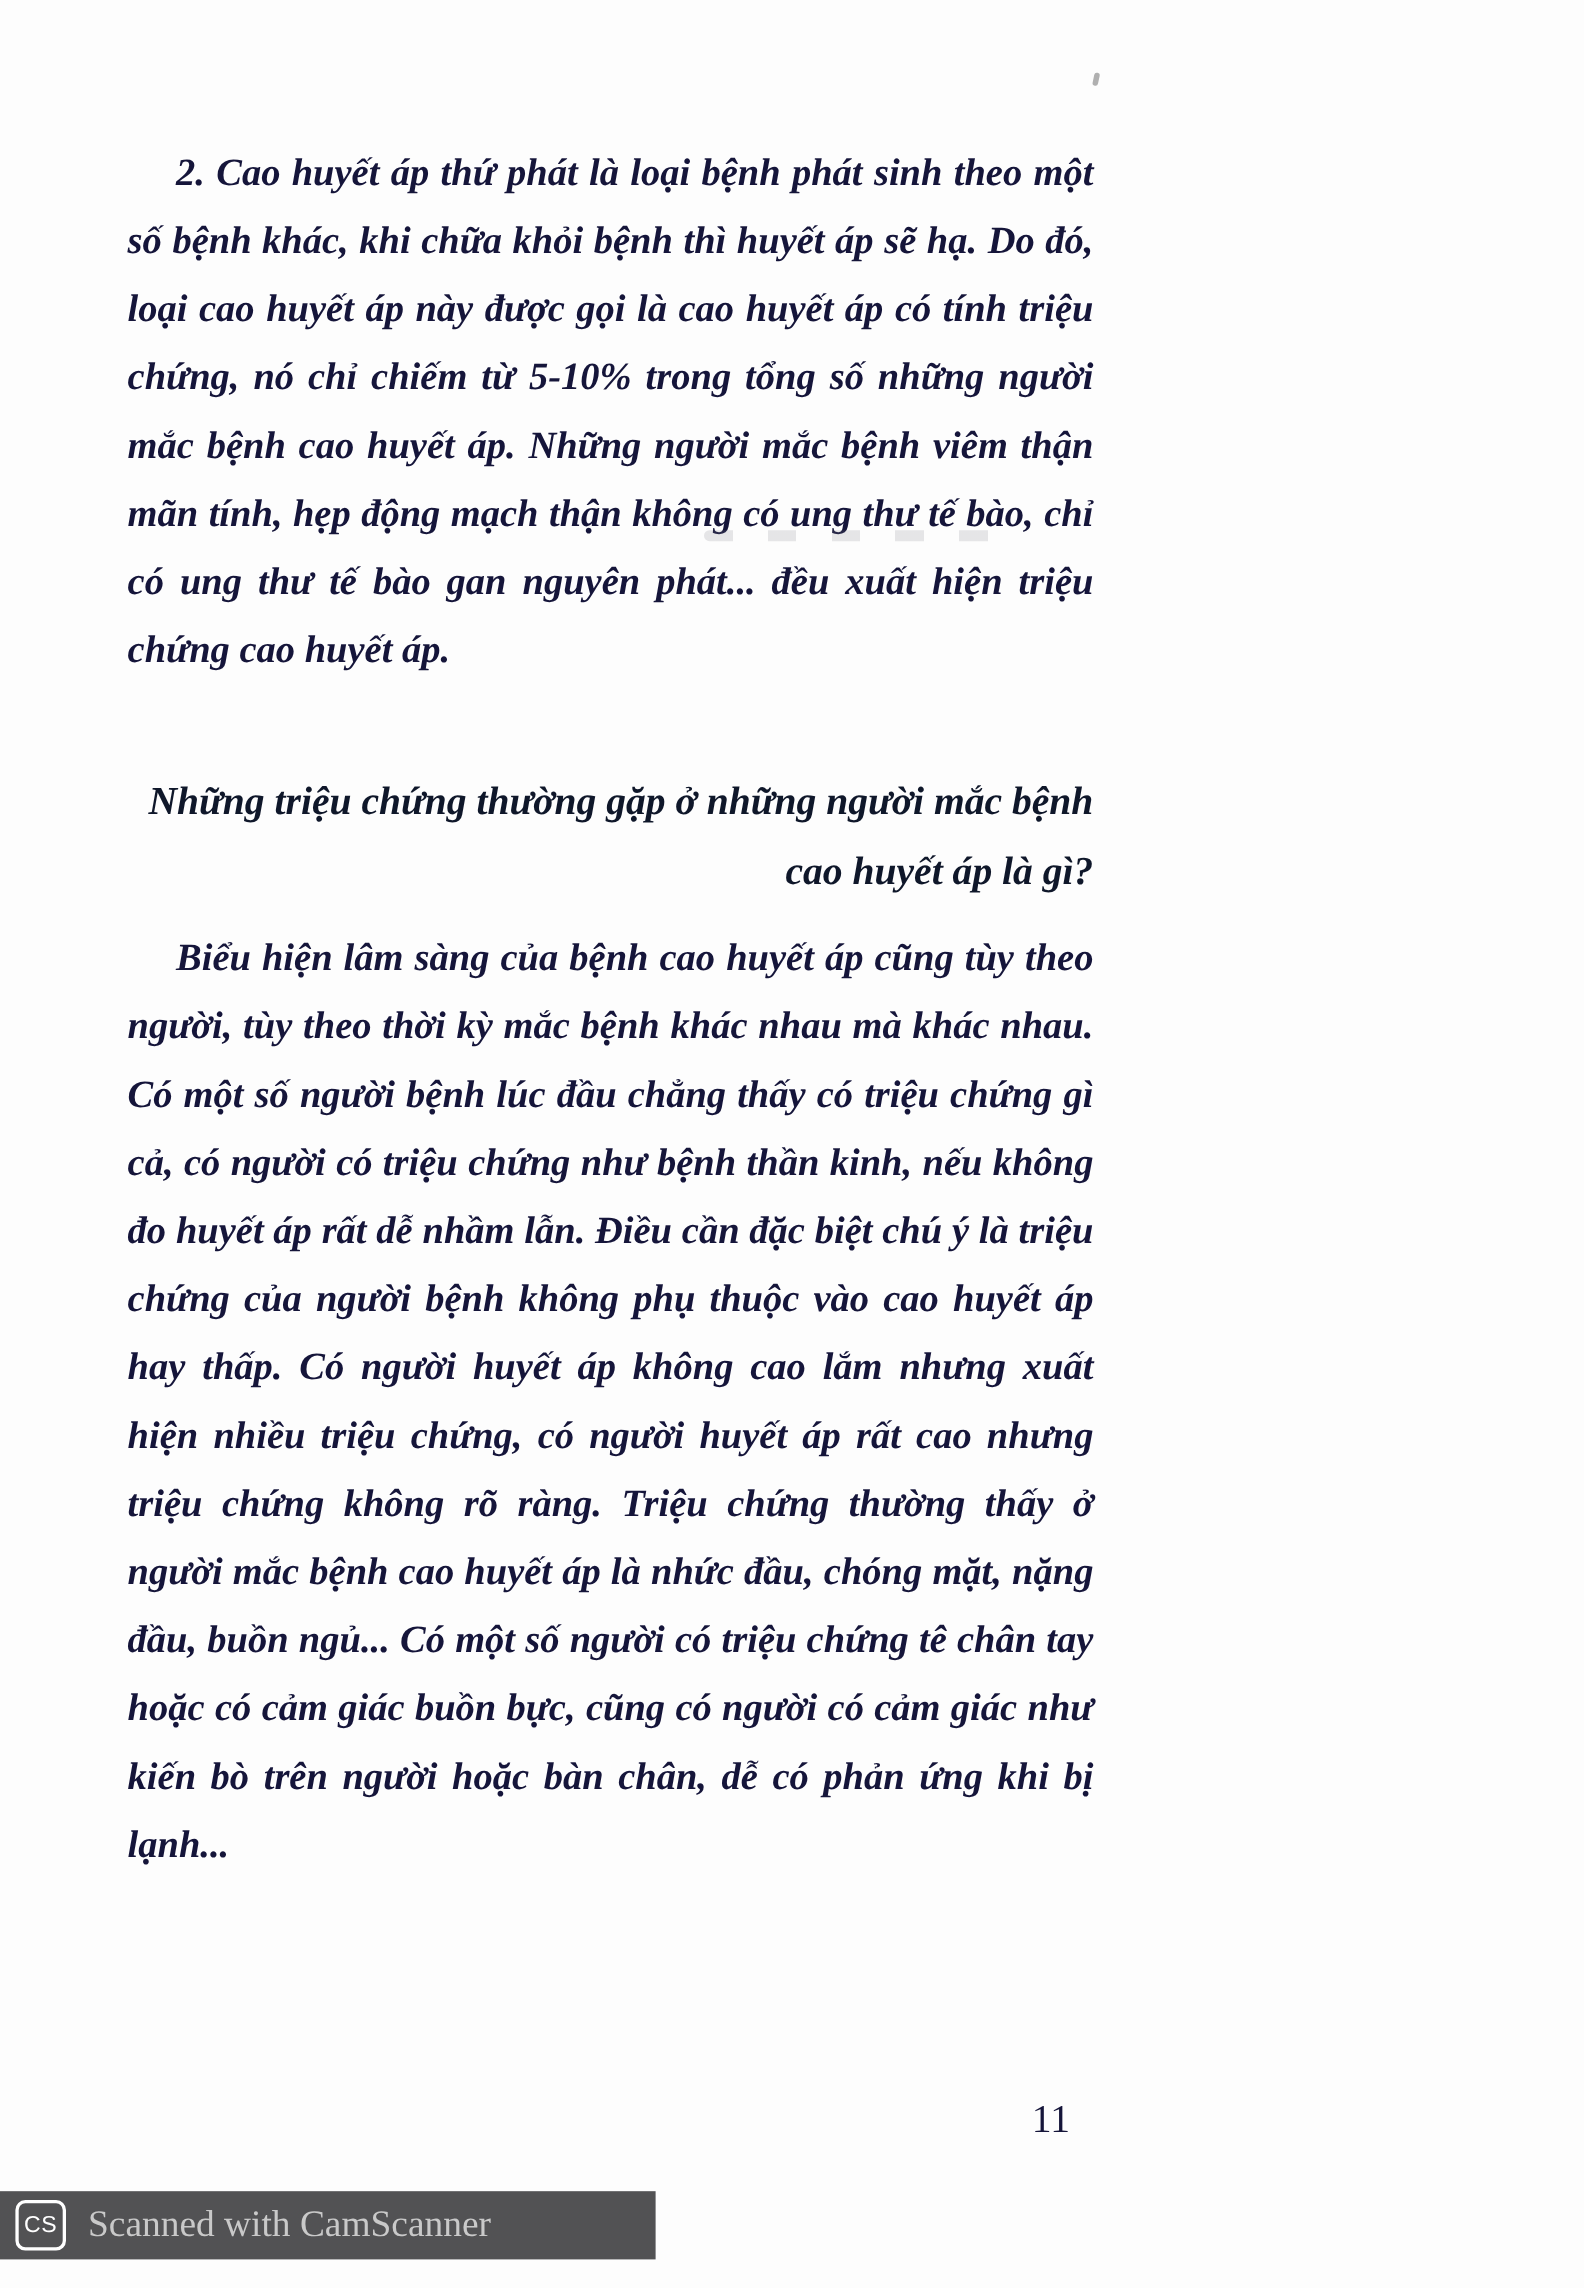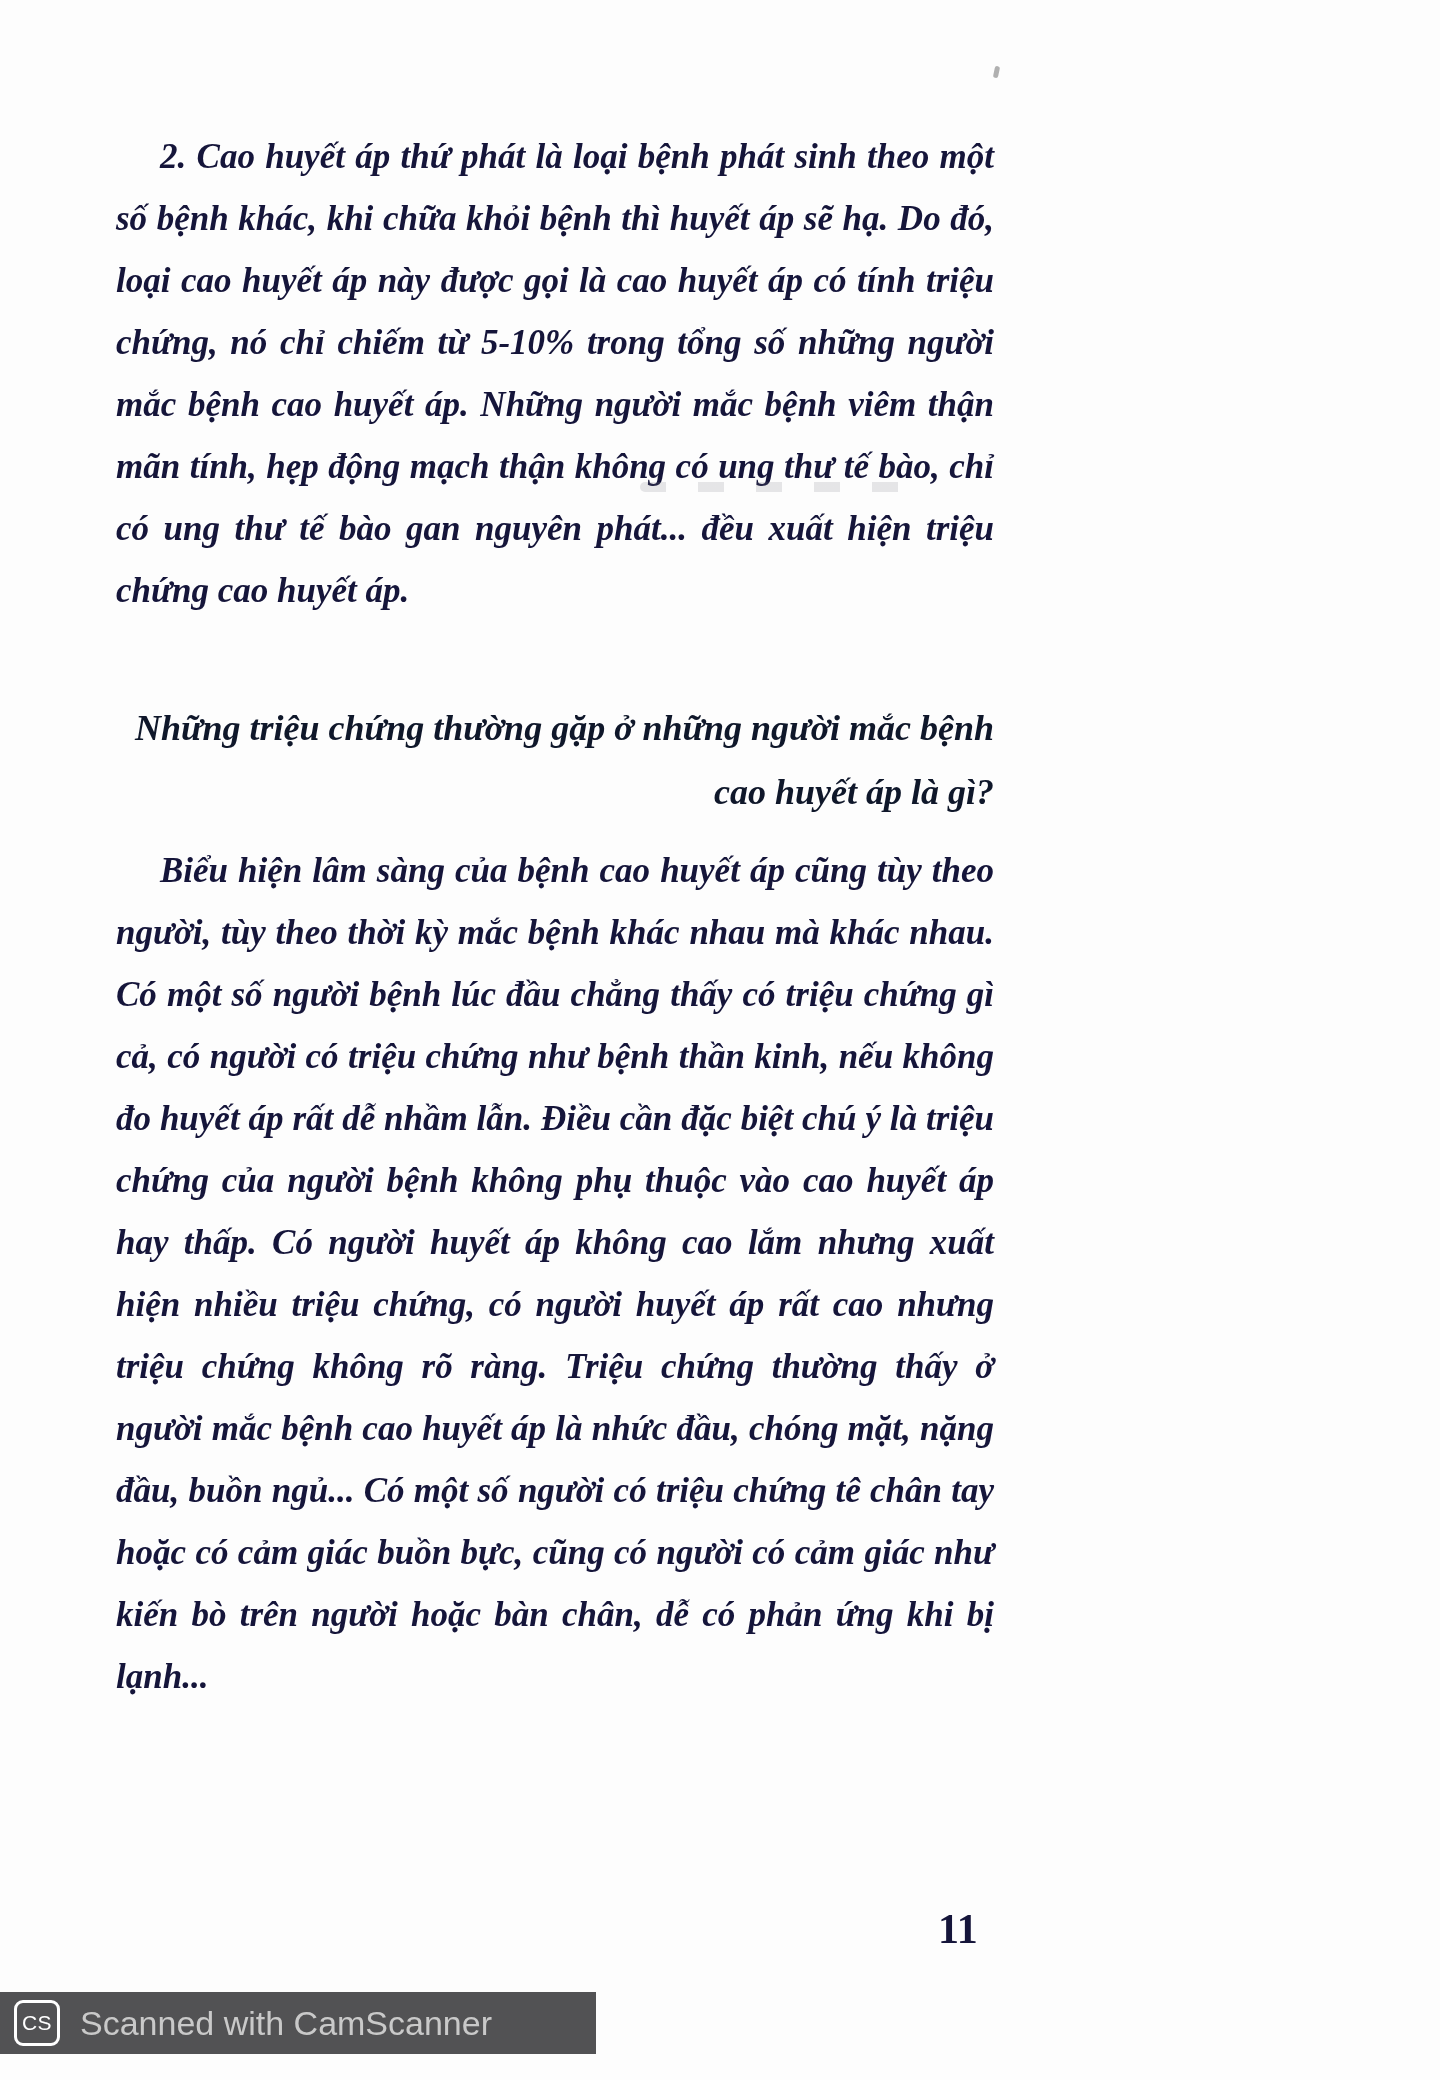--- a/index.html
+++ b/index.html
@@ -38,22 +38,22 @@
     line-height: 64px;
     font-weight: bold;
     text-align: right;
     text-indent: 0;
     color: #0f172a;
   }
   .page-number {
     position: absolute;
     left: 938px;
     top: 1905px;
-    font-size: 42px;
-    font-weight: bold;
+    font-size: 36px;
+    font-weight: normal;
     color: #15153a;
   }
   .speck {
     position: absolute;
     left: 994px;
     top: 66px;
     width: 5px;
     height: 12px;
     background: #8f8f8f;
     border-radius: 3px;
@@ -92,21 +92,21 @@
     justify-content: center;
     color: #ffffff;
     font-family: "Liberation Sans", sans-serif;
     font-weight: normal;
     font-size: 21px;
     letter-spacing: 0.5px;
   }
   .scan-label {
     margin-left: 20px;
     color: #c9c9c9;
-    font-family: Liberation Sans, sans-serif;
+    font-family: Liberation Serif, serif;
     font-size: 34px;
     font-weight: 400;
     white-space: nowrap;
   }
 </style>
 </head>
 <body>
 
 <div class="page">
 

